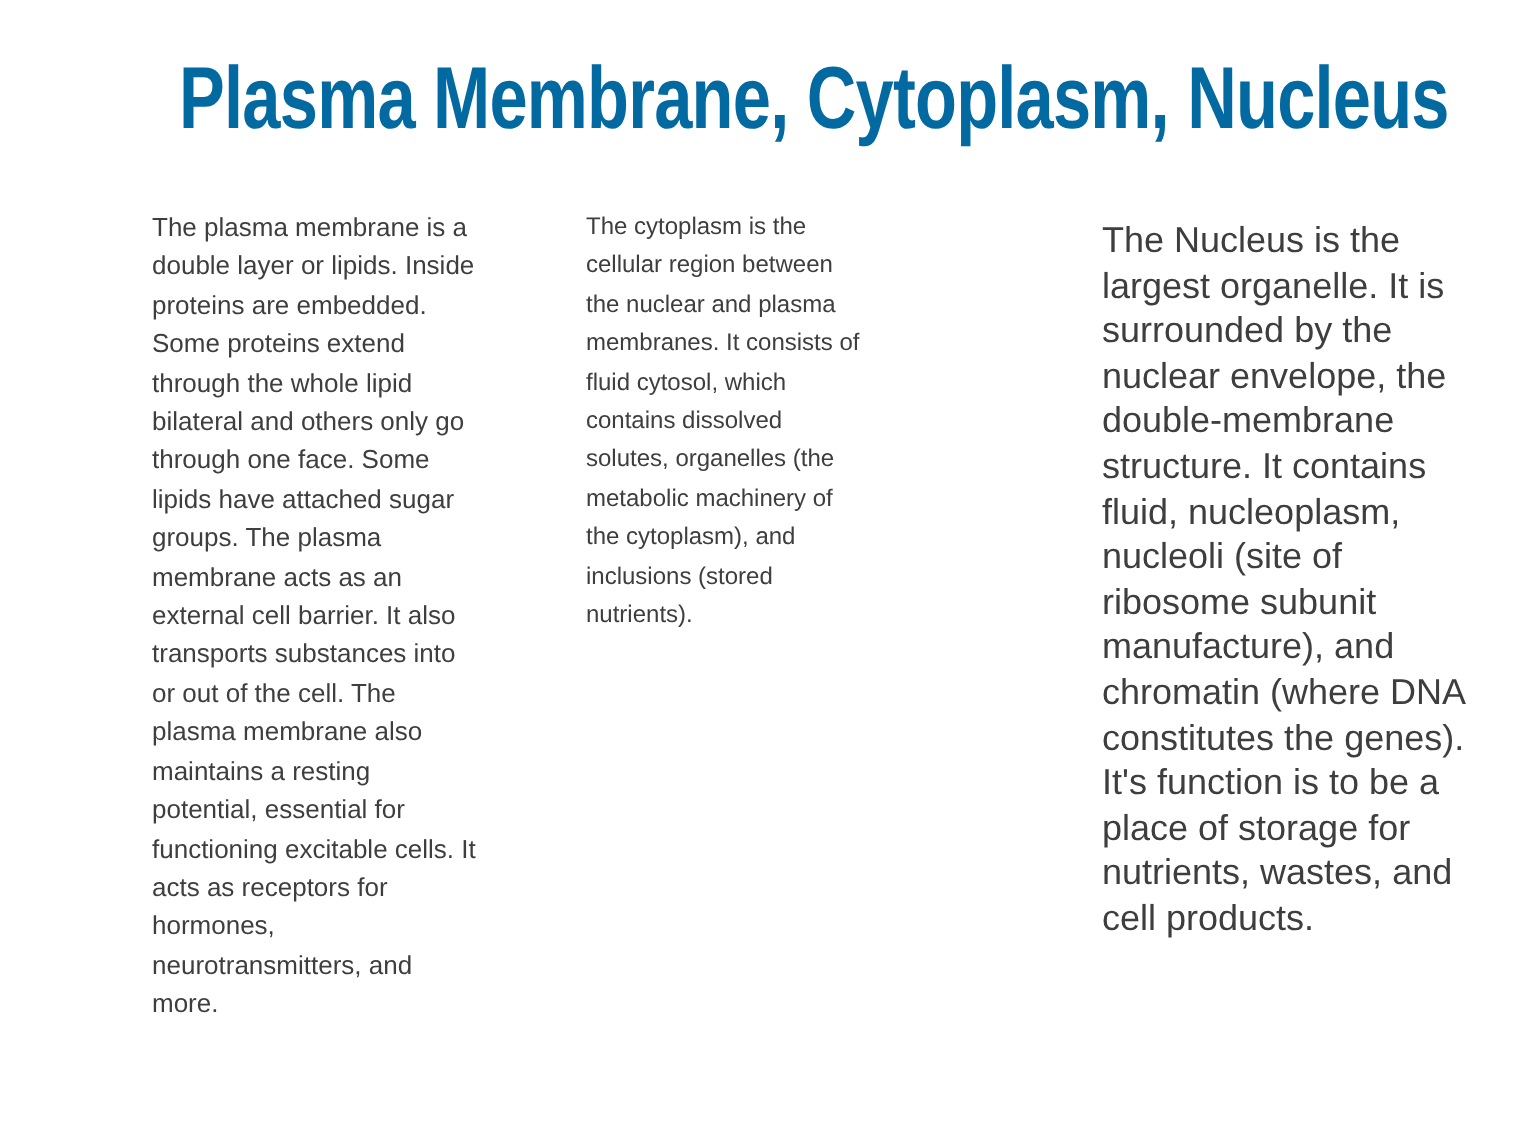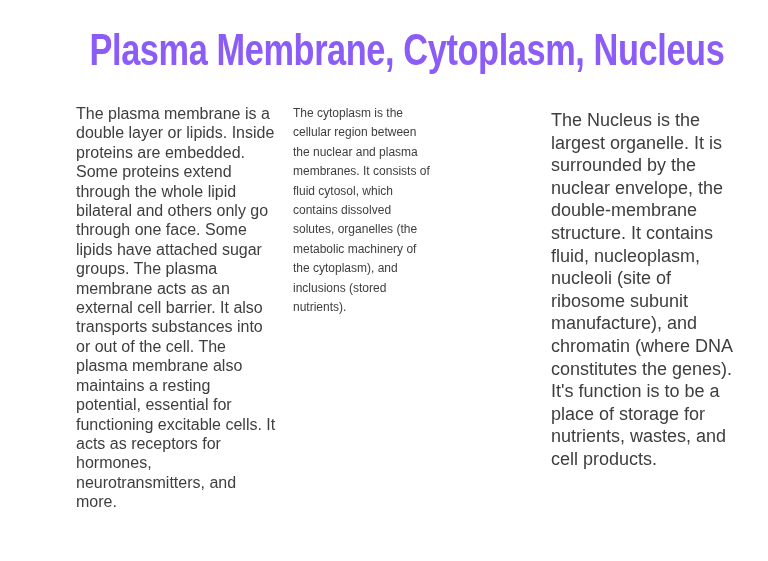--- a/index.html
+++ b/index.html
@@ -18,41 +18,41 @@
   .slide-title {
     position: absolute;
     top: 26px;
     left: 0;
     width: 768px;
     margin: 0;
     text-align: center;
     font-size: 44px;
     line-height: 48px;
     font-weight: bold;
-    color: #8b5cf6;
+    color: #0369a1;
     white-space: nowrap;
   }
   .slide-title .condense {
     display: inline-block;
     transform: scaleX(0.78);
     transform-origin: 50% 50%;
     letter-spacing: -0.5px;
   }
   .body-col {
     position: absolute;
     margin: 0;
     white-space: pre-line;
     color: #3e3e3e;
     font-weight: 400;
   }
   .col-1 {
     left: 76px;
     top: 104px;
     width: 205px;
-    font-size: 16px;
+    font-size: 13px;
     line-height: 19.4px;
   }
   .col-2 {
     left: 293px;
     top: 104px;
     width: 205px;
     font-size: 12px;
     line-height: 19.4px;
   }
   .col-3 {

